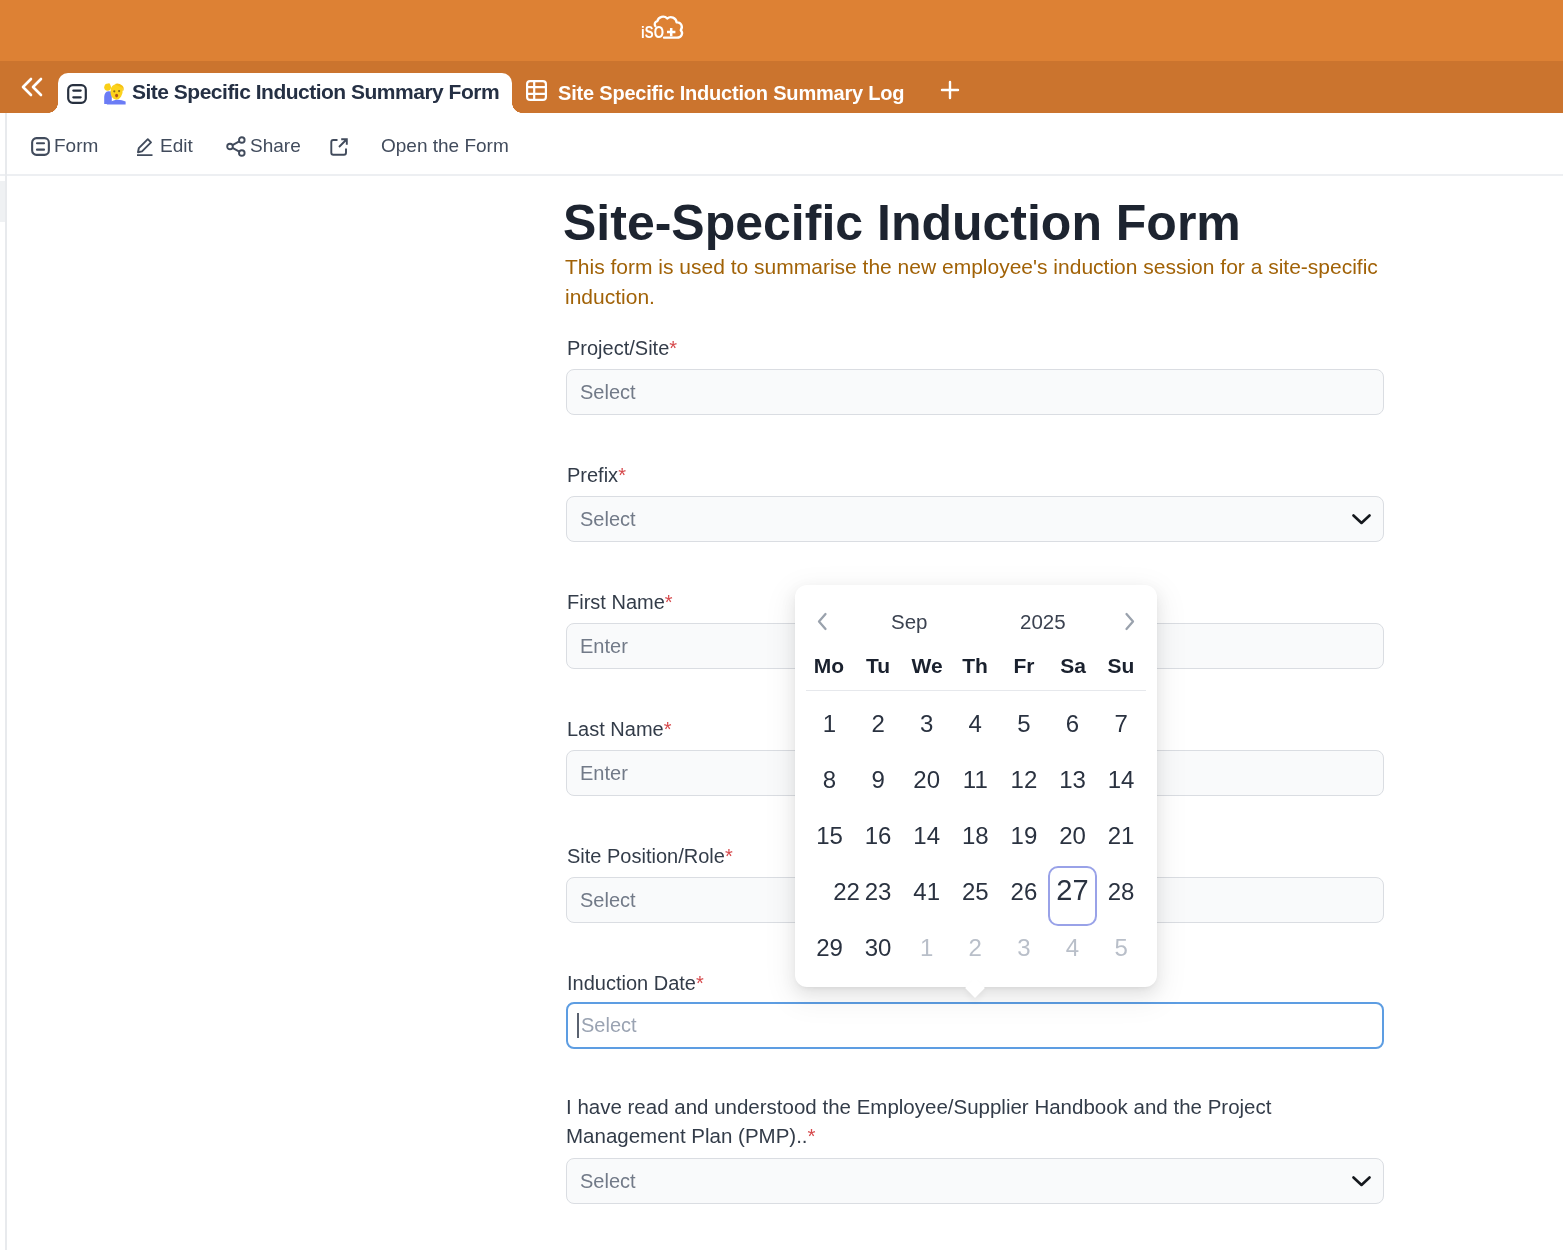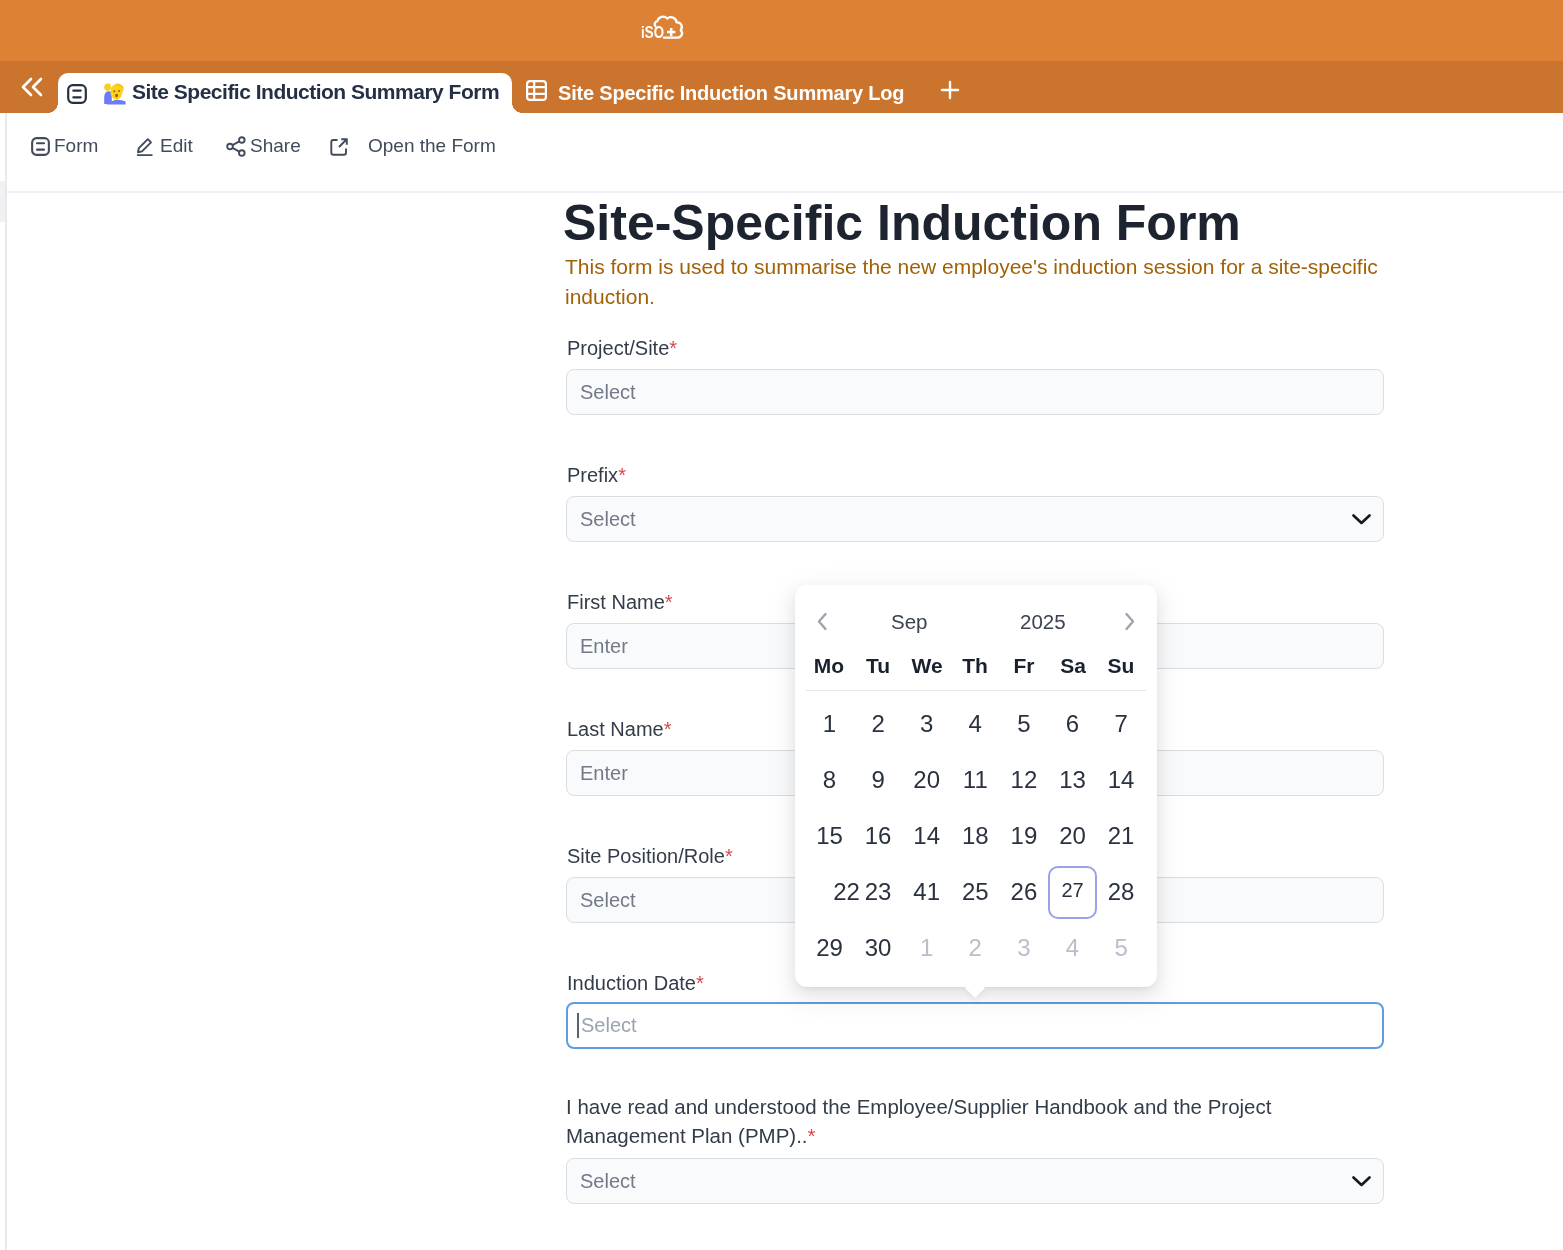--- a/index.html
+++ b/index.html
@@ -16,21 +16,21 @@
     border-radius:10px 10px 0 0; }
   #tab1::before { content:""; position:absolute; left:-10px; bottom:0; width:10px; height:10px;
     background:radial-gradient(circle at 0 0, rgba(0,0,0,0) 9.6px, #fff 10px); }
   #tab1::after { content:""; position:absolute; right:-10px; bottom:0; width:10px; height:10px;
     background:radial-gradient(circle at 10px 0, rgba(0,0,0,0) 9.6px, #fff 10px); }
 
   .tabtxt1 { position:absolute; left:132px; top:78px; font-size:21px; line-height:28px; font-weight:700; color:#253044; letter-spacing:-0.5px; z-index:3; white-space:nowrap;}
   .tabtxt2 { position:absolute; left:558px; top:78.5px; font-size:20px; line-height:28px; font-weight:700; color:#ffffff; letter-spacing:-0.2px; z-index:3; white-space:nowrap;}
 
   
-  #toolbar { position:absolute; left:0; top:113px; width:1563px; height:80px; background:#fff;
+  #toolbar { position:absolute; left:0; top:113px; width:1563px; height:63px; background:#fff;
     border-bottom:2px solid #edeff2; }
   .tbtxt { position:absolute; top:20px; font-size:19px; line-height:26px; color:#414b5c; white-space:nowrap; }
 
   
   #gutter { position:absolute; left:5px; top:113px; width:2px; height:1137px; background:#e8eaed; }
   #gutterpatch { position:absolute; left:0; top:181px; width:5px; height:41px; background:#eff1f3; }
 
   
   #content { position:absolute; left:566px; top:178px; width:818px; }
   h1 { position:absolute; left:-3px; top:17px; font-size:50px; font-weight:700; color:#1d2430; letter-spacing:0px; white-space:nowrap; line-height:56px; }
@@ -48,22 +48,22 @@
   #cal { position:absolute; left:795px; top:585px; width:362px; height:402px; background:#fff;
     border-radius:12px; box-shadow:0 3px 6px -4px rgba(0,0,0,.12), 0 6px 16px rgba(0,0,0,.08), 0 9px 28px 8px rgba(0,0,0,.05); z-index:5; }
   #calptr { position:absolute; left:968px; top:981px; width:14px; height:14px; background:#fff;
     transform:rotate(45deg); z-index:6;
     box-shadow:3px 3px 6px rgba(0,0,0,.05); }
   .calnav { position:absolute; top:24px; font-size:20.5px; line-height:26px; color:#3b4250; }
   .wd { position:absolute; top:68px; width:48px; text-align:center; font-size:21px; line-height:26px; font-weight:700; color:#1a212e; }
   #caldiv { position:absolute; left:11px; top:105px; width:340px; height:1px; background:#e6e8ec; }
   .dcell { position:absolute; width:49px; height:49px; line-height:49px; text-align:center; font-size:24px; color:#2a3240; }
   .dgray { color:#b9bfc9; }
-  #sel27 { position:absolute; left:253px; top:281px; width:49px; height:53px; border:2px solid #99a2e8; border-radius:10px;
-    line-height:45px; text-align:center; font-size:20px; color:#2a3240; background:#fff; }
+  #sel27 { position:absolute; left:253px; top:281px; width:49px; height:60px; border:2px solid #99a2e8; border-radius:10px;
+    line-height:45px; text-align:center; font-size:29px; color:#2a3240; background:#fff; }
 </style>
 </head>
 <body>
 <div id="bar1">
   <svg class="abs" style="left:638px;top:13px" width="48" height="32" viewBox="0 0 48 32">
     <text transform="scale(0.78 1)" x="4" y="24.8" font-family="Liberation Sans" font-size="17" font-weight="700" fill="#fff">iSO</text>
     <path d="M26 24.7 L39 24.7 C43.6 24.7 45.6 20 42.7 17.2 C45.4 13.7 42.9 8.8 38.6 9.4 C38.2 4.8 32.7 2.6 29.2 5.5 C26.2 2.2 20.5 3.6 19.3 8.2 C16.9 8.7 15.9 11.4 17.4 13.2" fill="none" stroke="#fff" stroke-width="2.3" stroke-linecap="round" stroke-linejoin="round"></path>
     <path d="M33.2 14.9 L33.2 23.3 M29 19.1 L37.4 19.1" stroke="#fff" stroke-width="2.5"></path>
   </svg>
 </div>
@@ -120,21 +120,21 @@
     <circle cx="15.8" cy="4" r="2.8" fill="none" stroke="#414b5c" stroke-width="1.9"></circle>
     <circle cx="4" cy="10.5" r="2.8" fill="none" stroke="#414b5c" stroke-width="1.9"></circle>
     <circle cx="15.8" cy="17" r="2.8" fill="none" stroke="#414b5c" stroke-width="1.9"></circle>
     <path d="M6.5 9.1 L13.3 5.4 M6.5 11.9 L13.3 15.6" stroke="#414b5c" stroke-width="1.9"></path>
   </svg>
   <div class="tbtxt" style="left:250px">Share</div>
   <svg class="abs" style="left:329px;top:24px" width="21" height="20" viewBox="0 0 21 20">
     <path d="M8.5 3 L4.3 3 C3 3 2.3 3.7 2.3 5 L2.3 15.7 C2.3 17 3 17.7 4.3 17.7 L15 17.7 C16.3 17.7 17 17 17 15.7 L17 11.5" fill="none" stroke="#414b5c" stroke-width="1.9"></path>
     <path d="M12.2 2.2 L17.8 2.2 L17.8 7.8 M17.5 2.5 L10 10" fill="none" stroke="#414b5c" stroke-width="1.9"></path>
   </svg>
-  <div class="tbtxt" style="left:368px">Open the Form</div>
+  <div class="tbtxt" style="left:381px">Open the Form</div>
 </div>
 <div id="gutter"></div>
 <div id="gutterpatch"></div>
 
 <div id="content">
   <h1>Site-Specific Induction Form</h1>
   <div class="sub">This form is used to summarise the new employee's induction session for a site-specific induction.</div>
 
   <div class="label" style="top:157.6px">Project/Site<span class="star">*</span></div>
   <div class="input" style="top:191px">Select</div>

